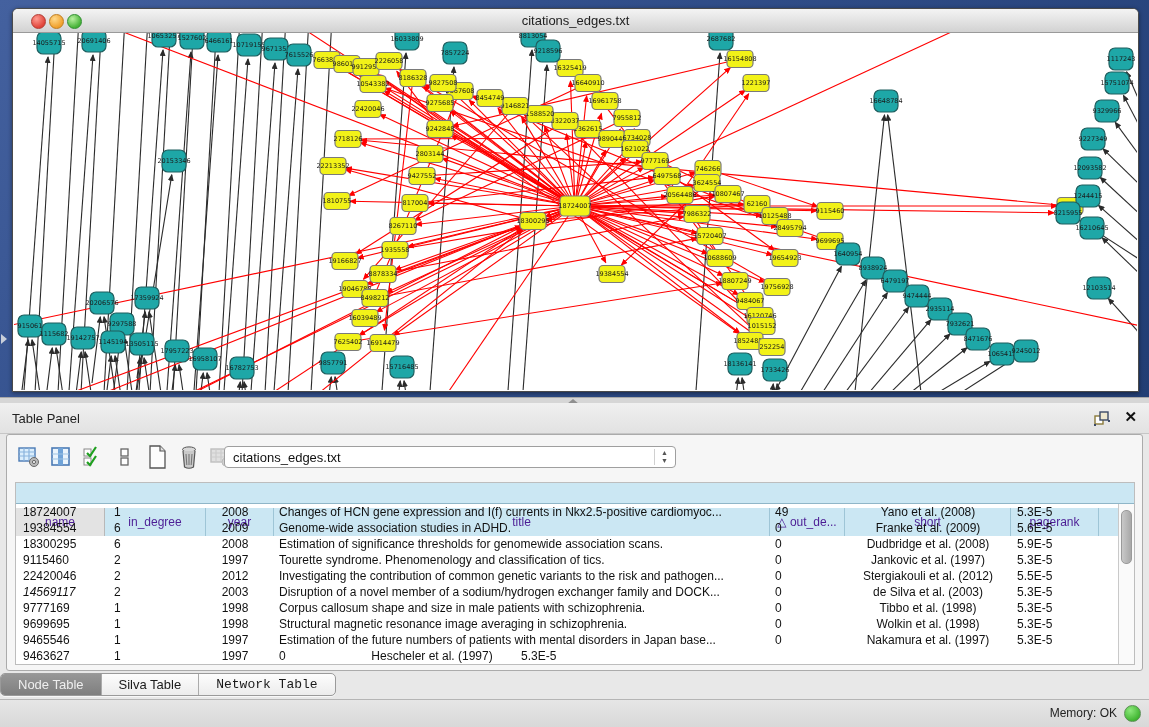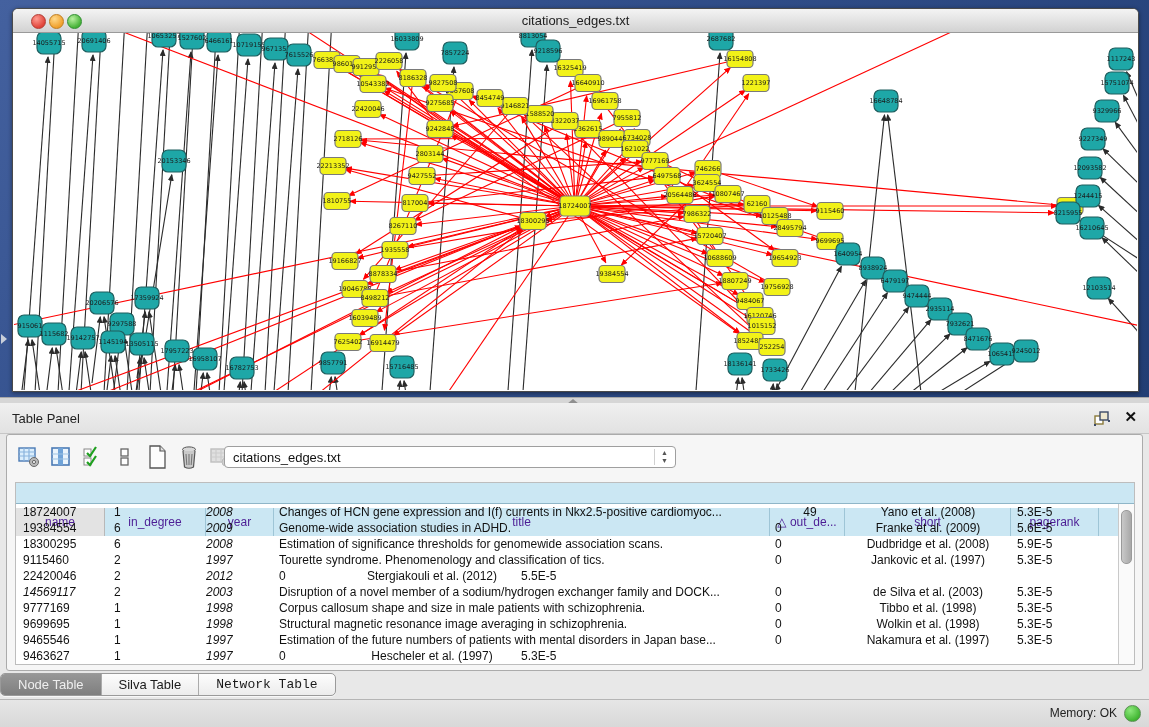--- a/index.html
+++ b/index.html
@@ -49,21 +49,21 @@
   .th{box-sizing:border-box;height:28px;font-size:12px;color:#4c1d95;display:flex;align-items:center;
       justify-content:center;border-right:1px solid #9ec5d6;background:#cbe7f3;overflow:hidden;white-space:nowrap;cursor:pointer;margin-top:25px;}
   .th-name{background:#e3e3e3;border-right:1px solid #b8b8b8;}
   .th-fill{flex:1;border-right:none;background:#cbe7f3;}
   #gbody{position:absolute;left:0;top:21px;right:15px;bottom:0;overflow:hidden;}
   .tr{display:flex;height:16px;cursor:default;}
   .td{box-sizing:border-box;font-size:12px;color:#111;white-space:nowrap;overflow:hidden;
       padding-top:1px;line-height:15px;}
   .td-name{padding-left:7px;}
   .td-in_degree{padding-left:9px;}
-  .td-year{text-align:left;padding-right:10px;font-style:italic;}
+  .td-year{text-align:center;padding-right:10px;}
   .td-title{padding-left:5px;}
   .td-out_degree{padding-left:5px;}
   .td-short{text-align:center;}
   .td-pagerank{padding-left:6px;}
   #vscroll{position:absolute;right:0;top:21px;bottom:0;width:15px;background:#fafafa;border-left:1px solid #c9c9c9;}
   #vthumb{position:absolute;left:2px;top:6px;width:9px;height:52px;border-radius:5px;
       background:linear-gradient(90deg,#c9c9c9,#a8a8a8);border:1px solid #9a9a9a;cursor:pointer;}
   
   #tabbar{position:absolute;left:0;top:266px;width:100%;height:30px;display:flex;align-items:center;justify-content:flex-start;}
   #segctl{display:flex;border:1px solid #9a9a9a;border-radius:5px;overflow:hidden;
@@ -843,21 +843,21 @@
           <div class="th" style="width: 166px; flex: 0 0 166px;">short</div>
           <div class="th" style="width: 88px; flex: 0 0 88px;">pagerank</div>
           <div class="th th-fill"></div>
         </div>
       <div id="gbody">
           <div class="tr">
             <div class="td td-name" style="width: 89px; flex: 0 0 89px;">18724007</div>
             <div class="td td-in_degree" style="width: 101px; flex: 0 0 101px;">1</div>
             <div class="td td-year" style="width: 68px; flex: 0 0 68px;">2008</div>
             <div class="td td-title" style="width: 496px; flex: 0 0 496px;">Changes of HCN gene expression and I(f) currents in Nkx2.5-positive cardiomyoc...</div>
-            <div class="td td-out_degree" style="width: 75px; flex: 0 0 75px; text-align: center;">49</div>
+            <div class="td td-out_degree" style="width: 75px; flex: 0 0 75px;">49</div>
             <div class="td td-short" style="width: 166px; flex: 0 0 166px;">Yano et al. (2008)</div>
             <div class="td td-pagerank" style="width: 88px; flex: 0 0 88px;">5.3E-5</div>
           </div>
           <div class="tr">
             <div class="td td-name" style="width: 89px; flex: 0 0 89px;">19384554</div>
             <div class="td td-in_degree" style="width: 101px; flex: 0 0 101px;">6</div>
             <div class="td td-year" style="width: 68px; flex: 0 0 68px;">2009</div>
             <div class="td td-title" style="width: 496px; flex: 0 0 496px;">Genome-wide association studies in ADHD.</div>
             <div class="td td-out_degree" style="width: 75px; flex: 0 0 75px;">0</div>
             <div class="td td-short" style="width: 166px; flex: 0 0 166px;">Franke et al. (2009)</div>
@@ -878,20 +878,21 @@
             <div class="td td-year" style="width: 68px; flex: 0 0 68px;">1997</div>
             <div class="td td-title" style="width: 496px; flex: 0 0 496px;">Tourette syndrome. Phenomenology and classification of tics.</div>
             <div class="td td-out_degree" style="width: 75px; flex: 0 0 75px;">0</div>
             <div class="td td-short" style="width: 166px; flex: 0 0 166px;">Jankovic et al. (1997)</div>
             <div class="td td-pagerank" style="width: 88px; flex: 0 0 88px;">5.3E-5</div>
           </div>
           <div class="tr">
             <div class="td td-name" style="width: 89px; flex: 0 0 89px;">22420046</div>
             <div class="td td-in_degree" style="width: 101px; flex: 0 0 101px;">2</div>
             <div class="td td-year" style="width: 68px; flex: 0 0 68px;">2012</div>
+            <div class="td td-title" style="width: 496px; flex: 0 0 496px;">Investigating the contribution of common genetic variants to the risk and pathogen...</div>
             <div class="td td-out_degree" style="width: 75px; flex: 0 0 75px;">0</div>
             <div class="td td-short" style="width: 166px; flex: 0 0 166px;">Stergiakouli et al. (2012)</div>
             <div class="td td-pagerank" style="width: 88px; flex: 0 0 88px;">5.5E-5</div>
           </div>
           <div class="tr">
             <div class="td td-name" style="width: 89px; flex: 0 0 89px; font-style: italic;">14569117</div>
             <div class="td td-in_degree" style="width: 101px; flex: 0 0 101px;">2</div>
             <div class="td td-year" style="width: 68px; flex: 0 0 68px;">2003</div>
             <div class="td td-title" style="width: 496px; flex: 0 0 496px;">Disruption of a novel member of a sodium/hydrogen exchanger family and DOCK...</div>
             <div class="td td-out_degree" style="width: 75px; flex: 0 0 75px;">0</div>

